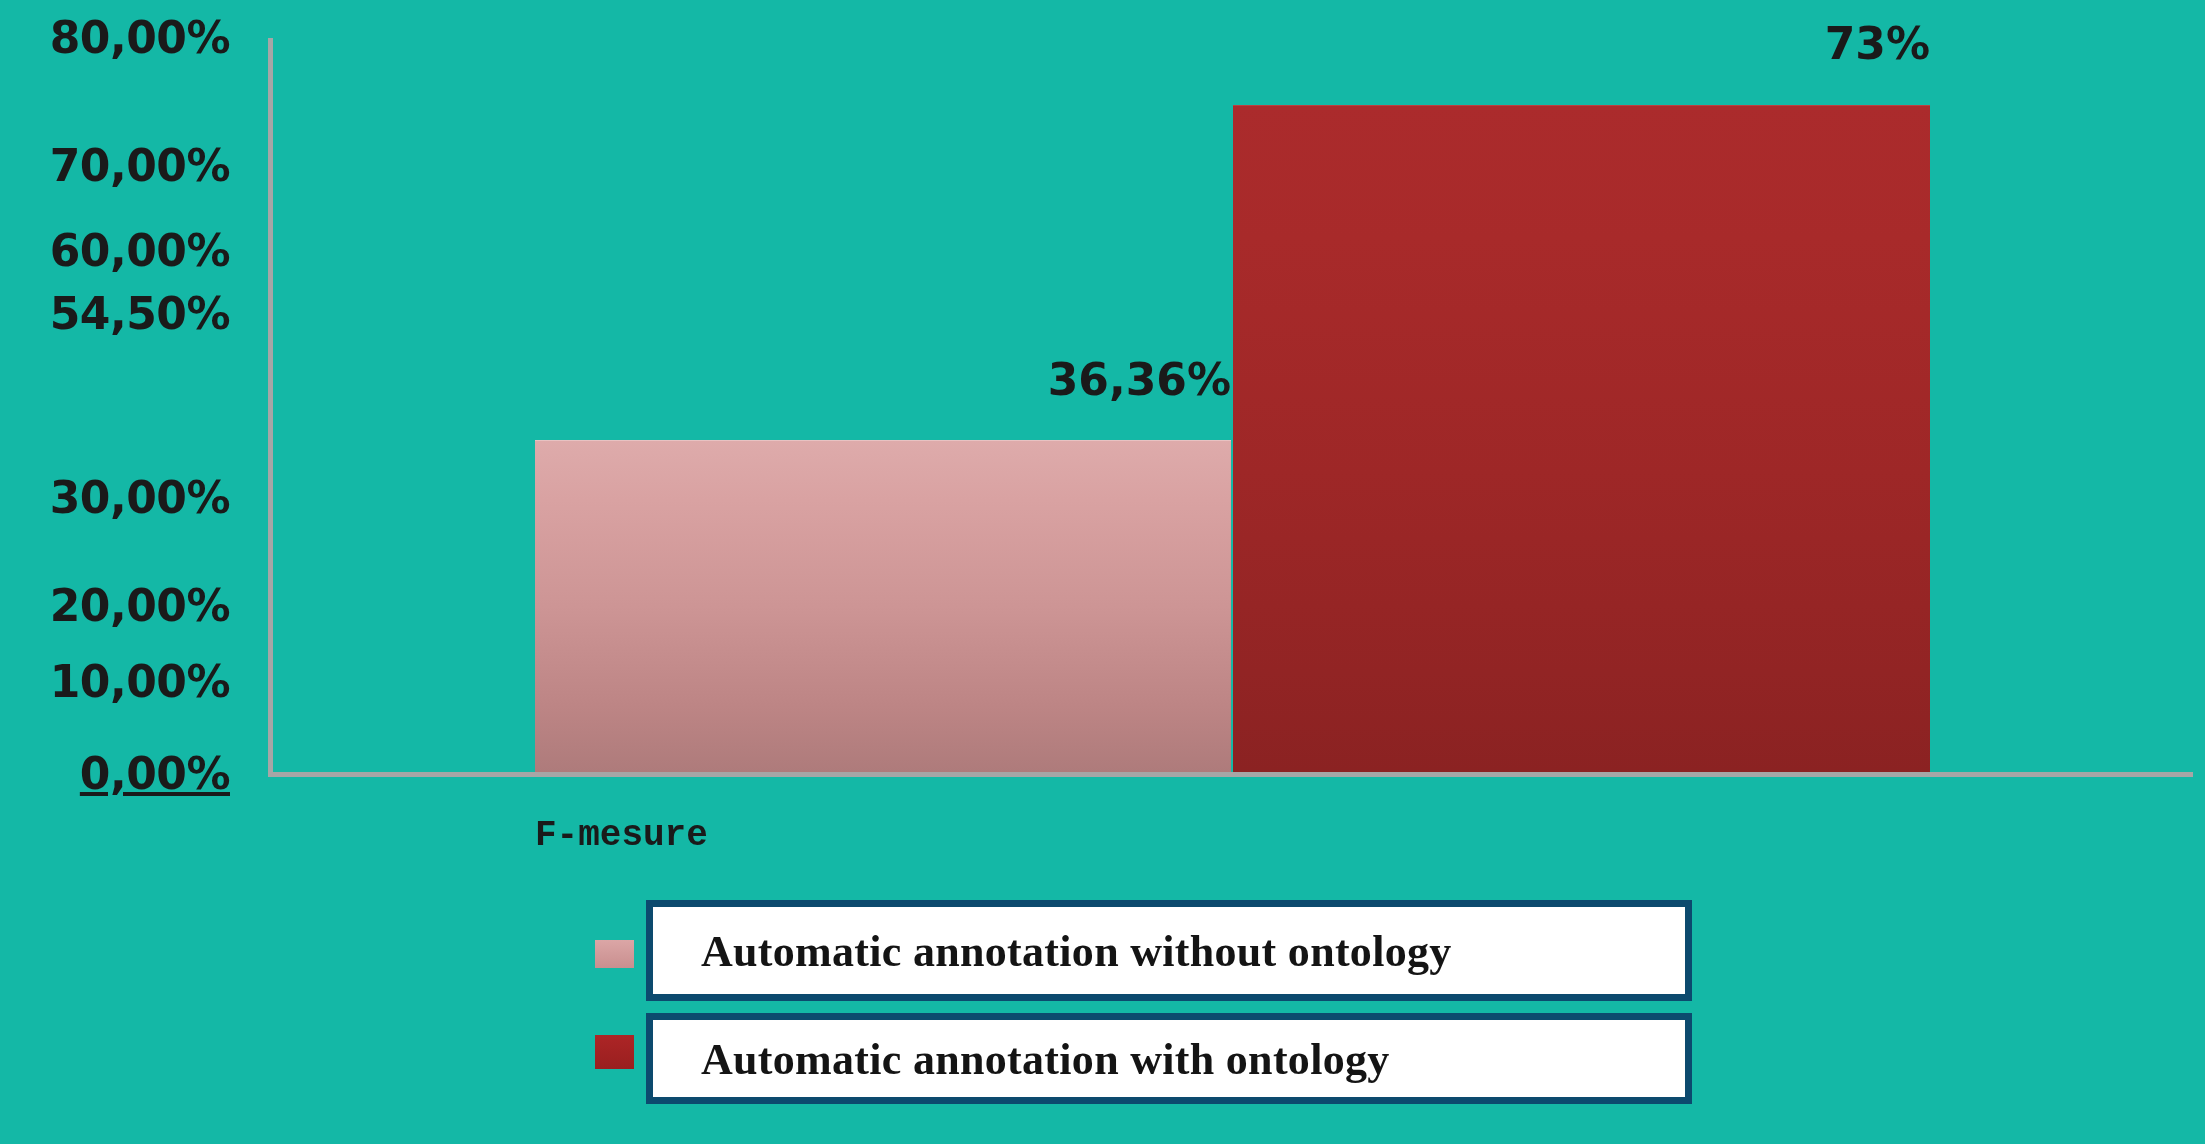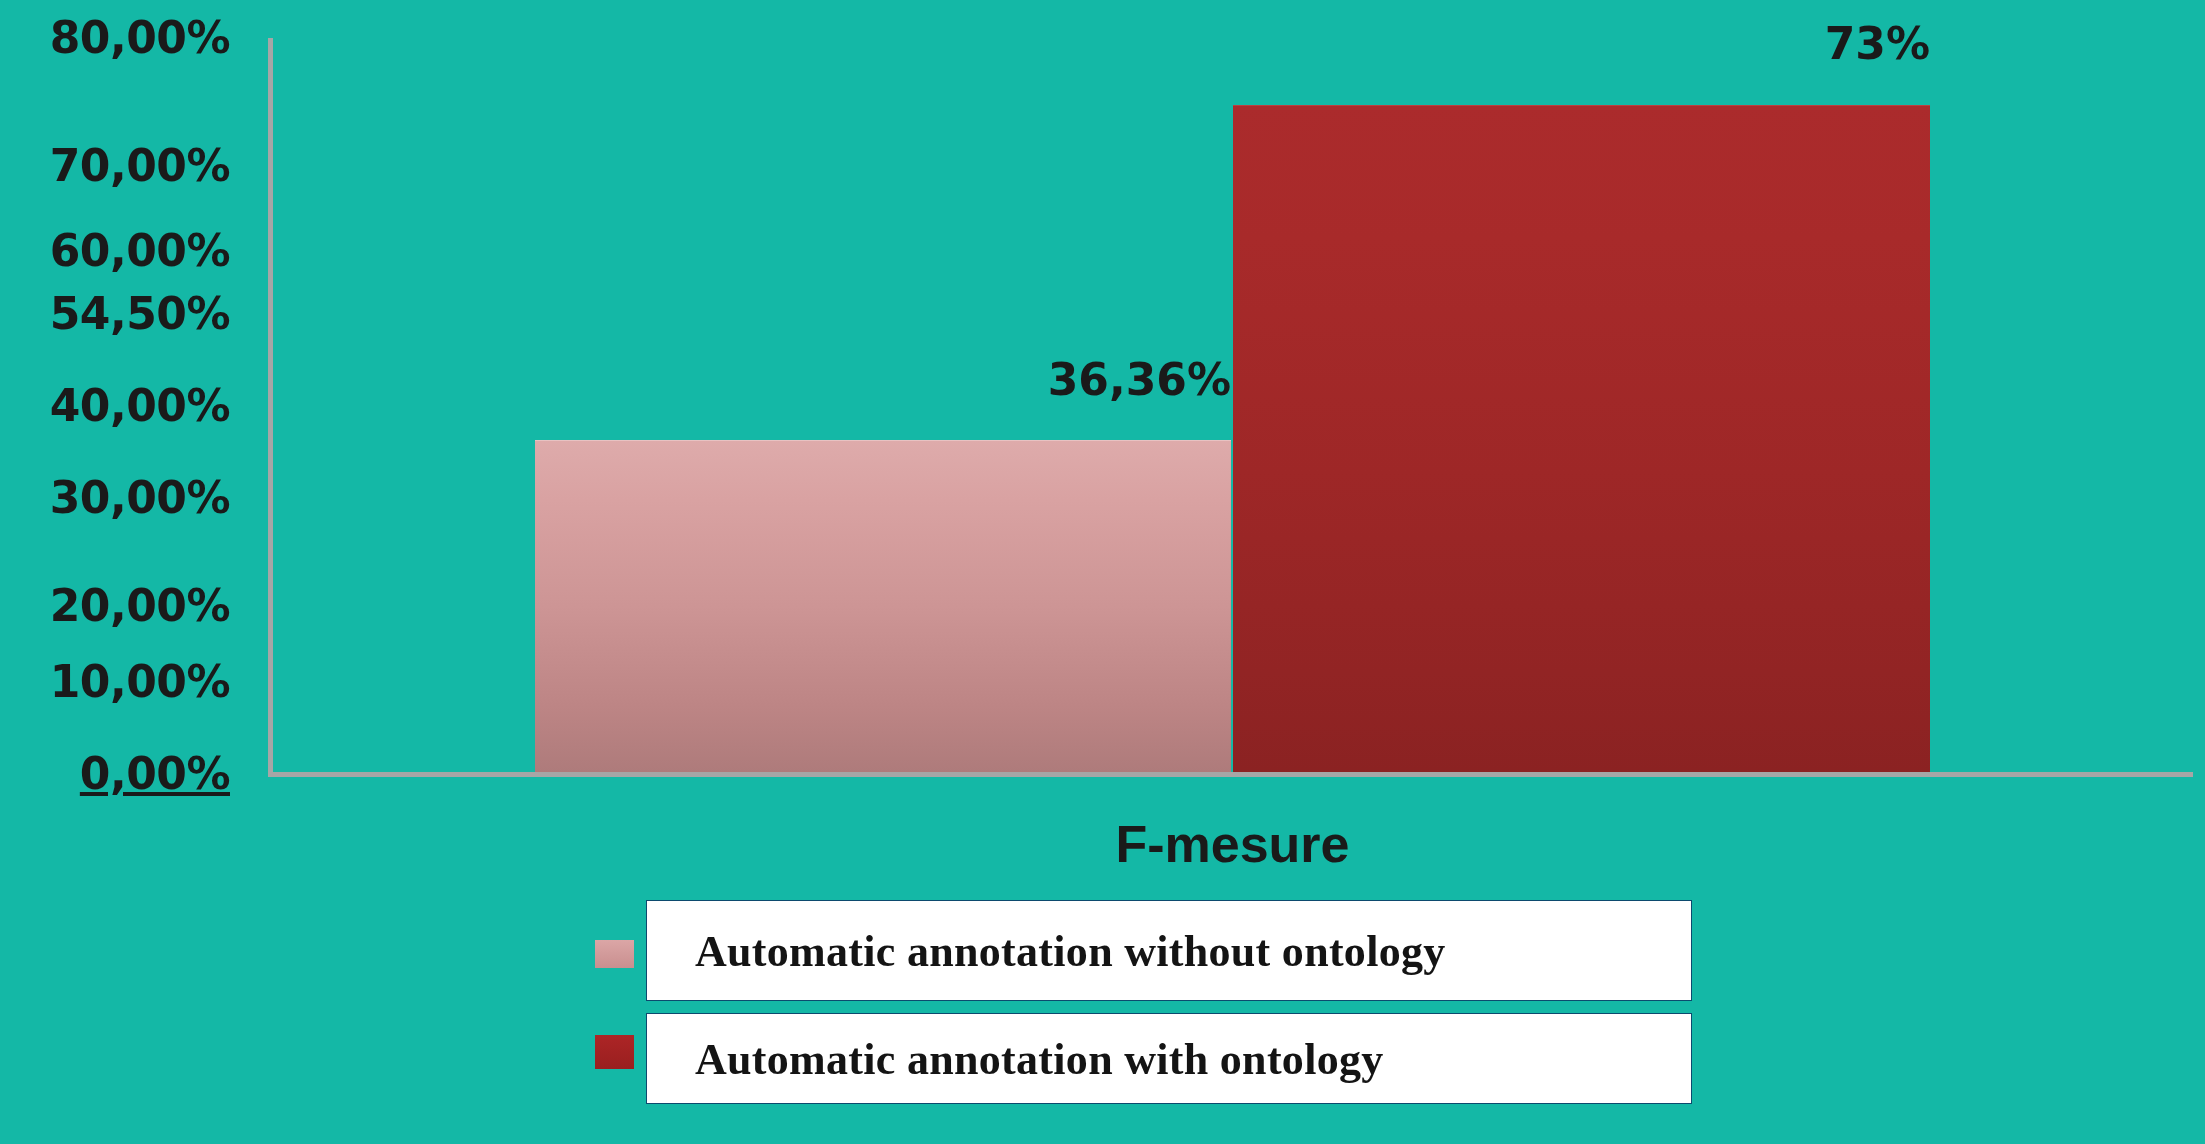--- a/index.html
+++ b/index.html
@@ -103,44 +103,43 @@
     top: 22px;
     width: 697px;
   }
 
   
   #x-axis-label {
     position: absolute;
     left: 535px;
     top: 818px;
     width: 1395px;
-    text-align: center;
-    font-family: Liberation Sans, sans-serif;
-    font-weight: bold;
-    font-size: 52px;
+    font-family: Liberation Mono, monospace;
+    font-weight: bold;
+    font-size: 36px;
     color: #1a1a1a;
     line-height: 1;
     white-space: nowrap;
   }
 
   
   #legend {
     position: absolute;
     left: 0;
     top: 0;
     width: 2205px;
     height: 1144px;
     pointer-events: none;
   }
   .legend-box {
     position: absolute;
     left: 646px;
     width: 1046px;
     background: #ffffff;
-    border: 1px solid #0c4a6e;
+    border: 7px solid #0c4a6e;
     box-sizing: border-box;
     pointer-events: auto;
   }
   #legend-box-0 { top: 900px; height: 101px; }
   #legend-box-1 { top: 1013px; height: 91px; }
 
   .legend-text {
     position: absolute;
     left: 48px;
     top: 50%;
@@ -172,21 +171,20 @@
 </style>
 </head>
 <body>
 
 <div id="chart-root">
 
   <div class="y-tick-label" style="left:0px; top:16px;">80,00%</div>
   <div class="y-tick-label" style="left:0px; top:108px;margin-top:36px;">70,00%</div>
   <div class="y-tick-label" style="left:0px; top:200px;margin-top:29px;">60,00%</div>
   <div class="y-tick-label" style="left:0px; top:292px;">54,50%</div>
-  <div class="y-tick-label" style="left:0px; top:384px;">40,00%</div>
   <div class="y-tick-label" style="left:0px; top:476px;">30,00%</div>
   <div class="y-tick-label" style="left:0px; top:584px;">20,00%</div>
   <div class="y-tick-label" style="left:0px; top:660px;">10,00%</div>
   <div class="y-tick-label" style="left:0px; top:752px;text-decoration:underline;">0,00%</div>
 
   <div id="y-axis-line"></div>
   <div id="x-axis-line"></div>
 
   <div id="plot-area">
     <div id="bar-1" class="bar"></div>

